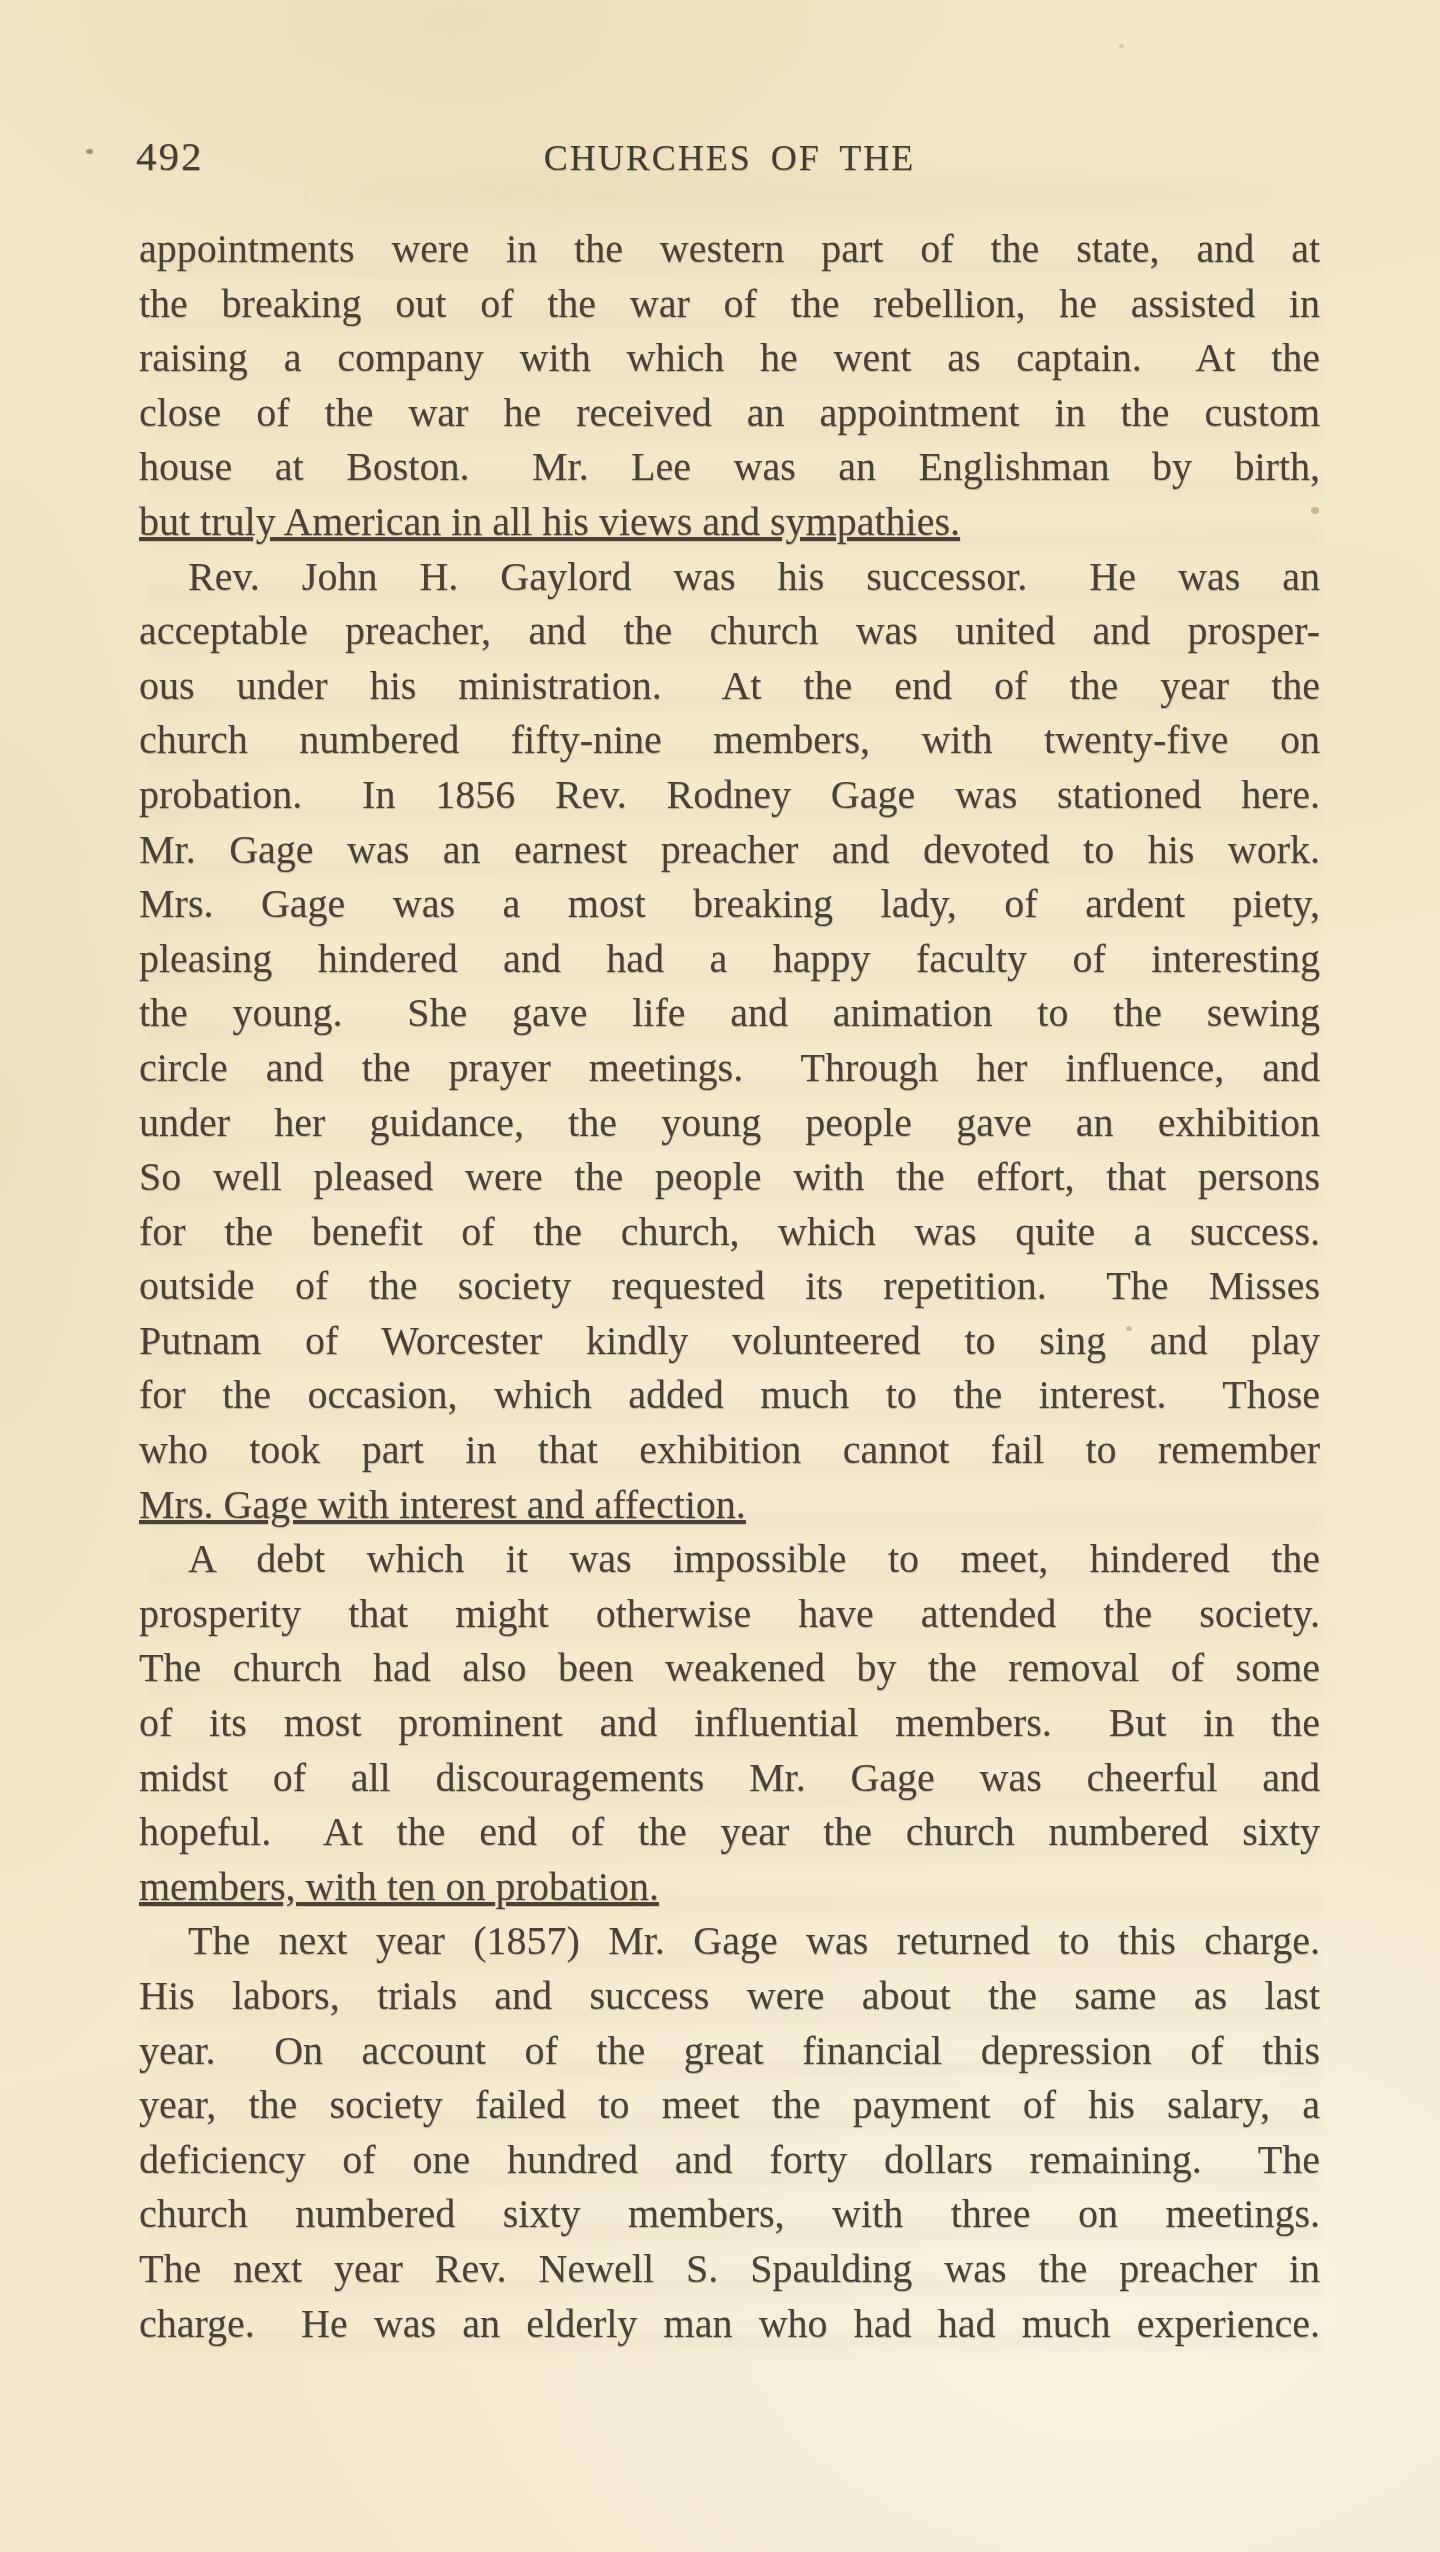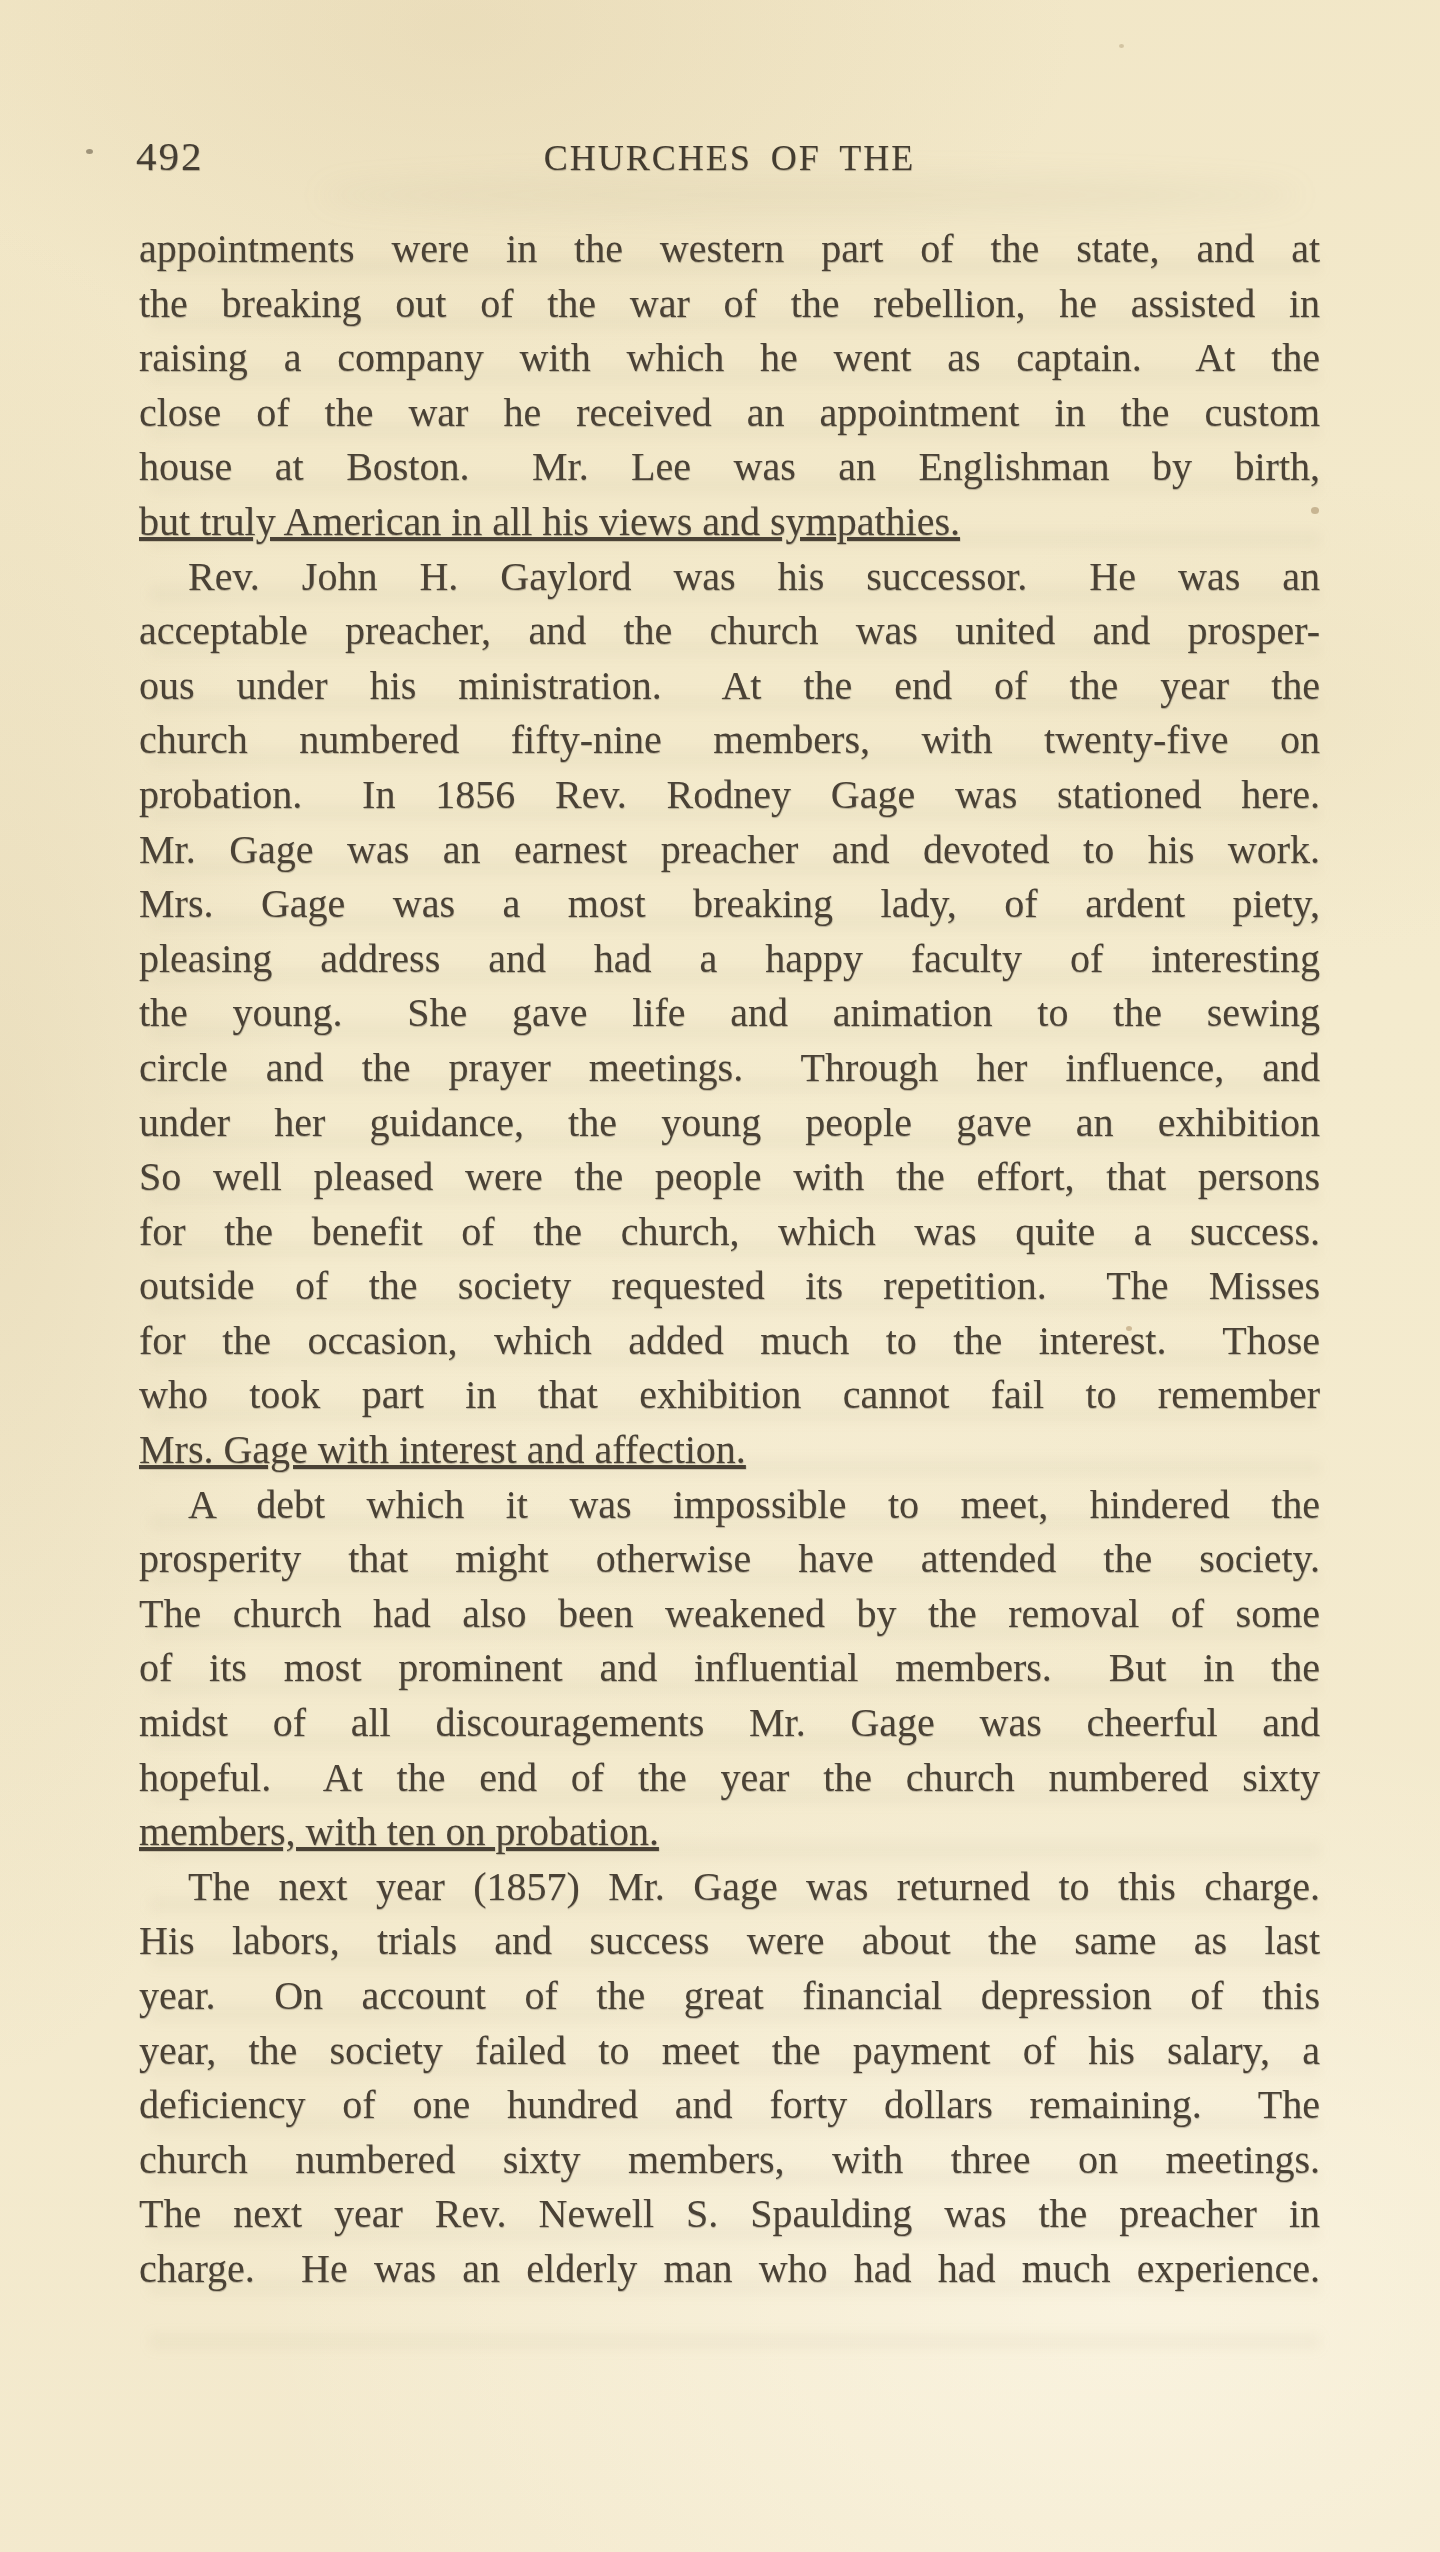--- a/index.html
+++ b/index.html
@@ -121,27 +121,28 @@
       <div class="line">close of the war he received an appointment in the custom</div>
       <div class="line">house at Boston.  Mr. Lee was an Englishman by birth,</div>
       <div class="line short">but truly American in all his views and sympathies.</div>
       <div class="line indent">Rev. John H. Gaylord was his successor.  He was an</div>
       <div class="line">acceptable preacher, and the church was united and prosper-</div>
       <div class="line">ous under his ministration.  At the end of the year the</div>
       <div class="line">church numbered fifty-nine members, with twenty-five on</div>
       <div class="line">probation.  In 1856 Rev. Rodney Gage was stationed here.</div>
       <div class="line">Mr. Gage was an earnest preacher and devoted to his work.</div>
       <div class="line">Mrs. Gage was a most breaking lady, of ardent piety,</div>
-      <div class="line">pleasing address and had a happy faculty of interesting</div>
+      <div class="line">pleasing hindered and had a happy faculty of interesting</div>
       <div class="line">the young.  She gave life and animation to the sewing</div>
       <div class="line">circle and the prayer meetings.  Through her influence, and</div>
       <div class="line">under her guidance, the young people gave an exhibition</div>
       <div class="line">So well pleased were the people with the effort, that persons</div>
       <div class="line">for the benefit of the church, which was quite a success.</div>
       <div class="line">outside of the society requested its repetition.  The Misses</div>
+      <div class="line">Putnam of Worcester kindly volunteered to sing and play</div>
       <div class="line">for the occasion, which added much to the interest.  Those</div>
       <div class="line">who took part in that exhibition cannot fail to remember</div>
       <div class="line short">Mrs. Gage with interest and affection.</div>
       <div class="line indent">A debt which it was impossible to meet, hindered the</div>
       <div class="line">prosperity that might otherwise have attended the society.</div>
       <div class="line">The church had also been weakened by the removal of some</div>
       <div class="line">of its most prominent and influential members.  But in the</div>
       <div class="line">midst of all discouragements Mr. Gage was cheerful and</div>
       <div class="line">hopeful.  At the end of the year the church numbered sixty</div>
       <div class="line short">members, with ten on probation.</div>

